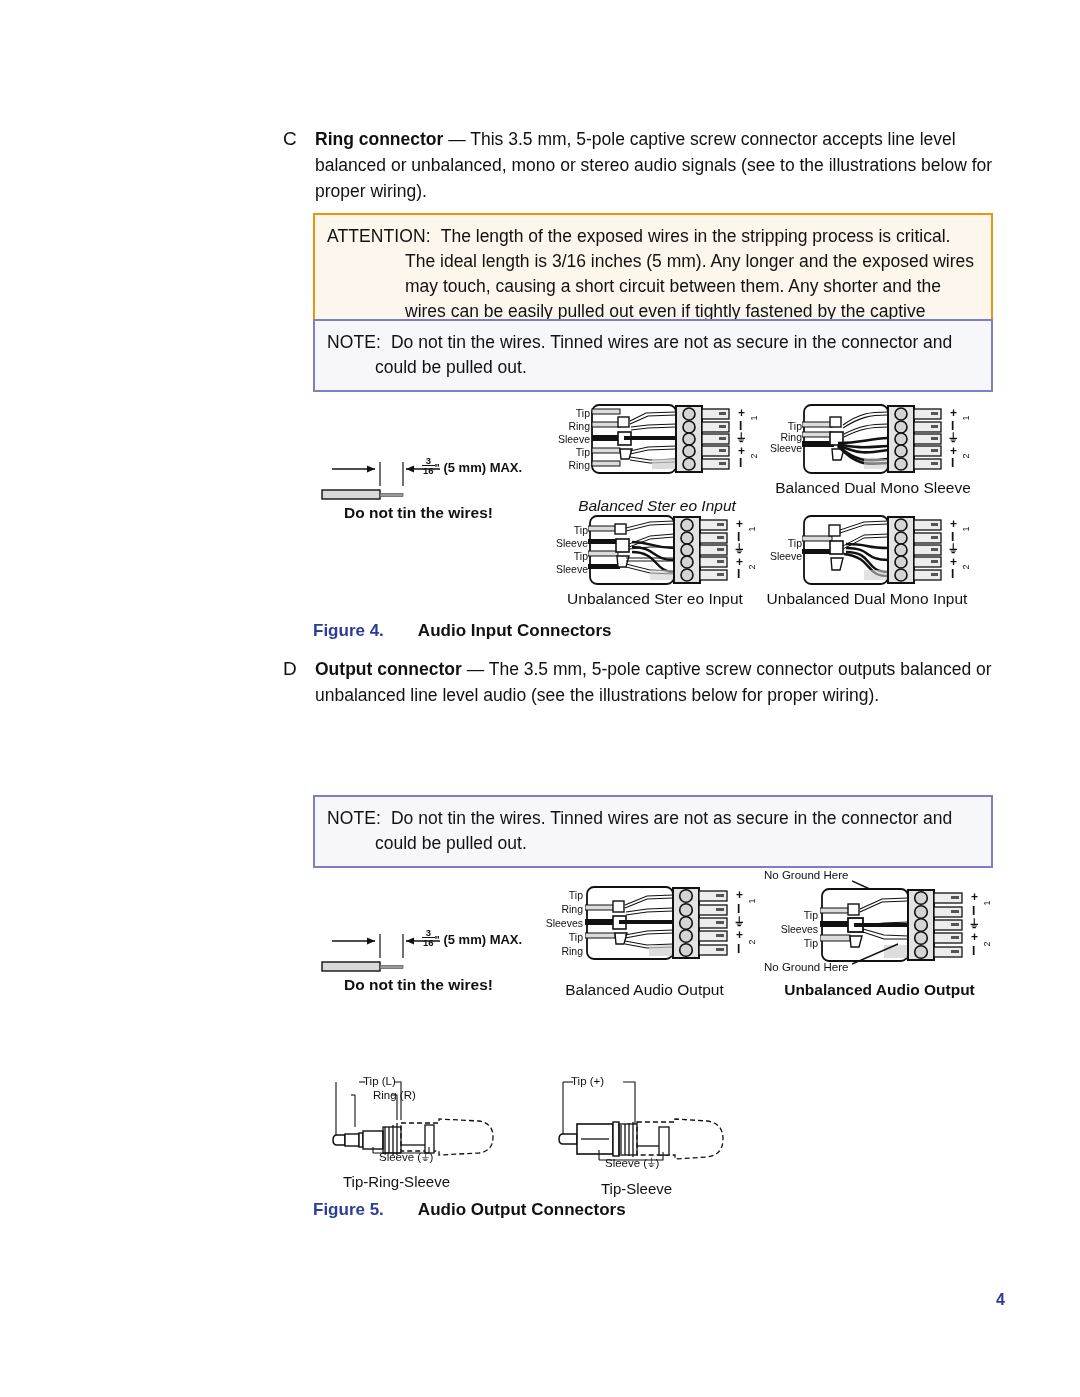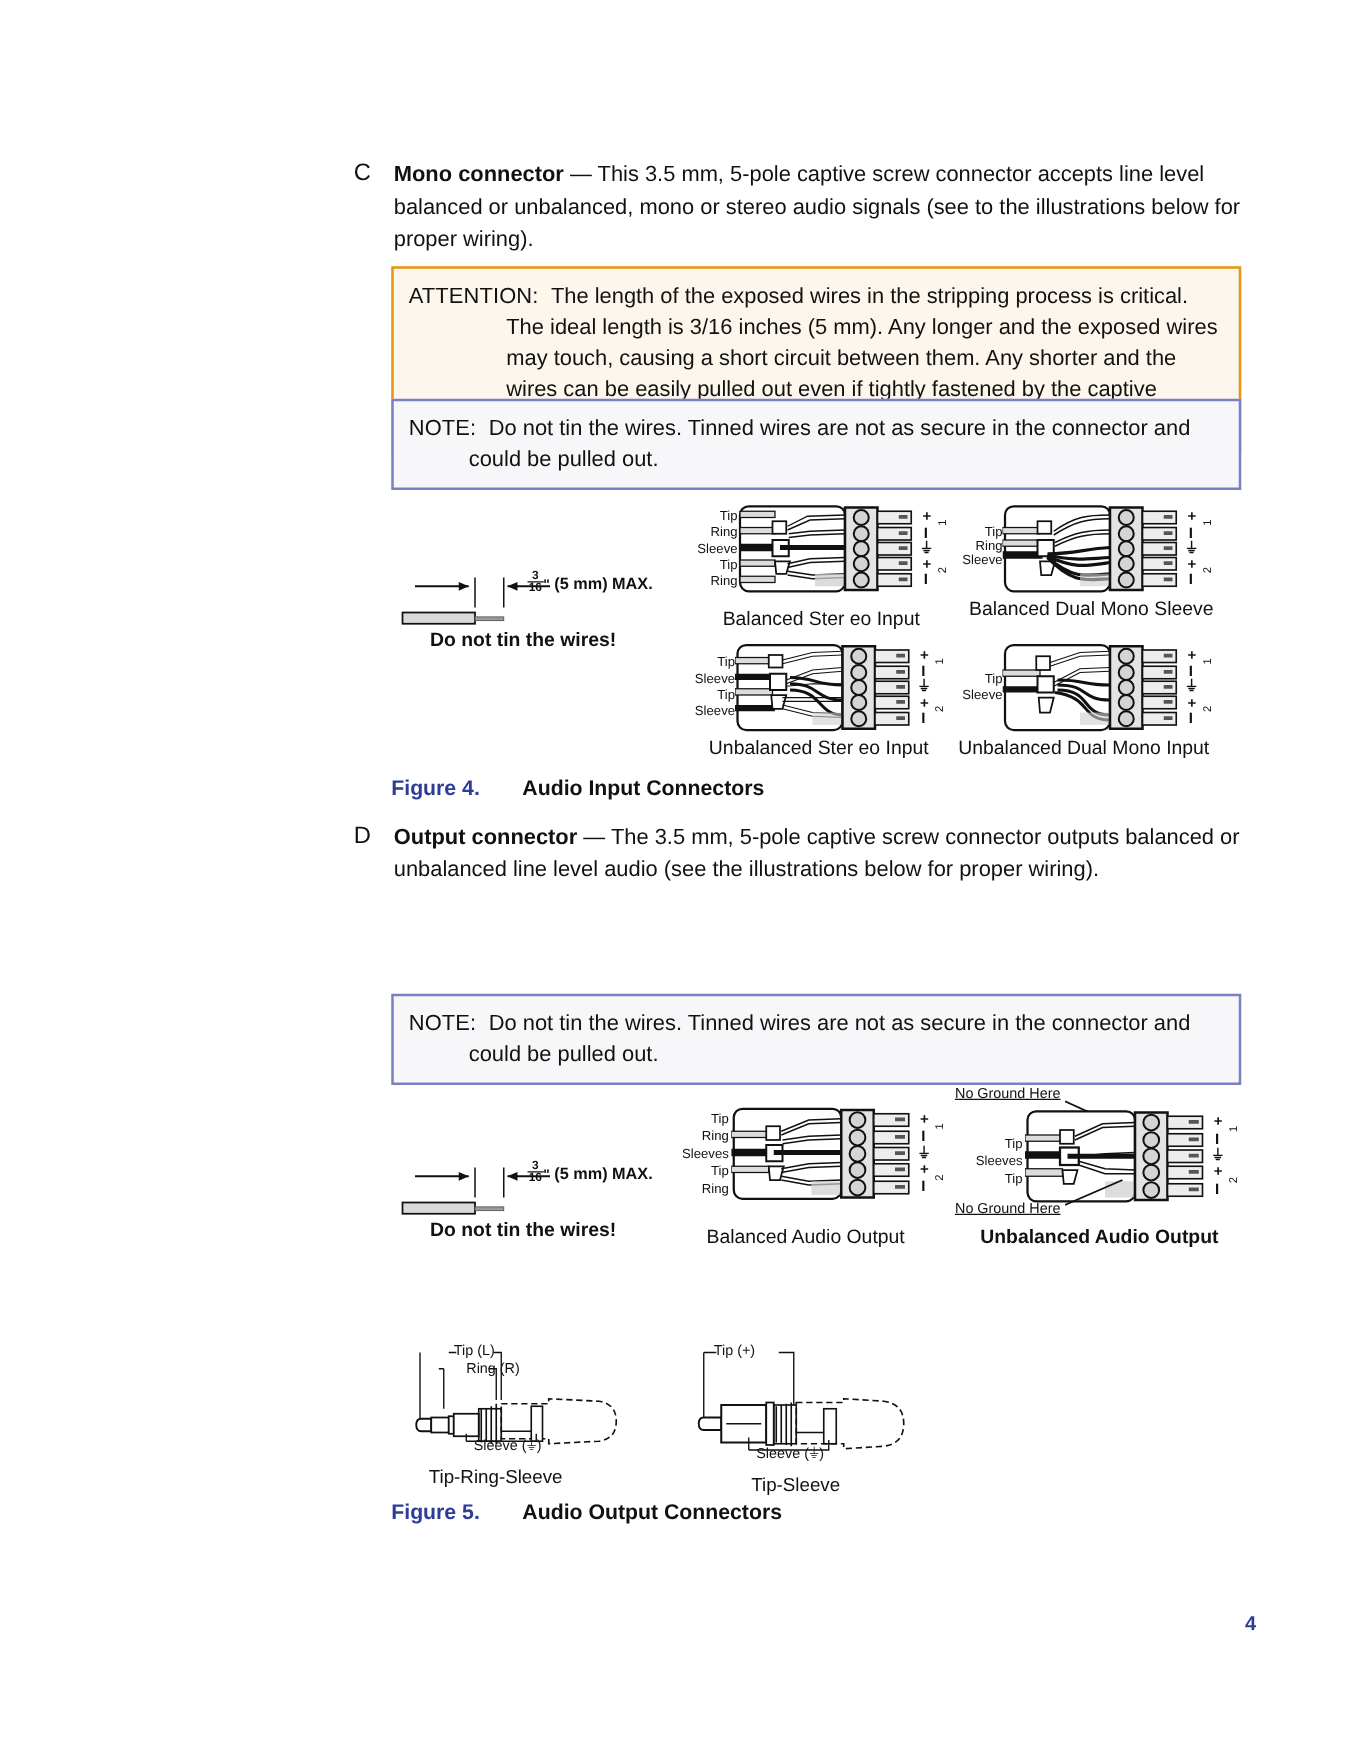--- a/index.html
+++ b/index.html
@@ -129,21 +129,20 @@
     color: #111;
     white-space: nowrap;
     text-align: center;
   }
   .conn .dcap.bold { font-weight: bold; }
   .conn .ngh {
     position: absolute;
     font-size: 11.5px;
     color: #111;
     white-space: nowrap;
-    text-decoration: underline;
   }
   .conn .polarity {
     position: absolute;
     font-size: 12px;
     font-weight: bold;
     color: #111;
     line-height: 11px;
   }
   .conn .chnum {
     position: absolute;
@@ -170,21 +169,21 @@
   svg { display: block; }
 </style>
 </head>
 <body>
 
 <div class="page">
 
   <div class="item" style="left:283px; top:126px; width:710px;">
     <div class="item-letter">C</div>
     <div class="item-body">
-      <b>Mono connector</b><span> — </span><span>This 3.5 mm, 5-pole captive screw connector accepts line level balanced or unbalanced, mono or stereo audio signals (see to the illustrations below for proper wiring).</span>
+      <b>Ring connector</b><span> — </span><span>This 3.5 mm, 5-pole captive screw connector accepts line level balanced or unbalanced, mono or stereo audio signals (see to the illustrations below for proper wiring).</span>
     </div>
   </div>
 
   <div class="callout attention" style="left:313px; top:213px; width:680px;">
     <div class="ctext">
       <span class="clabel">ATTENTION:</span><span>The length of the exposed wires in the stripping process is critical. The ideal length is 3/16 inches (5 mm). Any longer and the exposed wires may touch, causing a short circuit between them. Any shorter and the wires can be easily pulled out even if tightly fastened by the captive screws.</span>
     </div>
   </div>
 
   <div class="callout note" style="left:313px; top:319px; width:680px;">
@@ -273,21 +272,21 @@
         <rect x="129" y="59" width="7" height="3"></rect>
       </g>
     </svg>
     <div class="polarity" style="left:190px; top:5px;">+</div>
     <div class="polarity" style="left:191px; top:18px;">I</div>
     <div class="polarity" style="left:189px; top:30px;">⏚</div>
     <div class="polarity" style="left:190px; top:43px;">+</div>
     <div class="polarity" style="left:191px; top:55px;">I</div>
     <div class="chnum" style="left:203px; top:10px;">1</div>
     <div class="chnum" style="left:203px; top:48px;">2</div>
-    <div class="dcap" style="left:14px; top:84px; width:190px;">Balanced Ster eo Input</div>
+    <div class="dcap" style="left:14px; top:94px; width:190px;font-style:italic;">Balanced Ster eo Input</div>
   </div>
 
   <div class="conn" style="left:762px; top:403px;">
     <div class="clab" style="left:0px; top:18px; width:40px;">Tip</div>
     <div class="clab" style="left:0px; top:29px; width:40px;">Ring</div>
     <div class="clab" style="left:-4px; top:40px; width:44px;">Sleeve</div>
     <svg width="146" height="74" viewBox="0 0 146 74" style="position:absolute; left:40px; top:0px;">
       <rect x="2" y="2" width="84" height="68" rx="7" fill="#fff" stroke="#111" stroke-width="1.8"></rect>
       <g stroke="#111" stroke-width="1" fill="#dcdcdc">
         <rect x="0" y="19" width="30" height="5"></rect>

